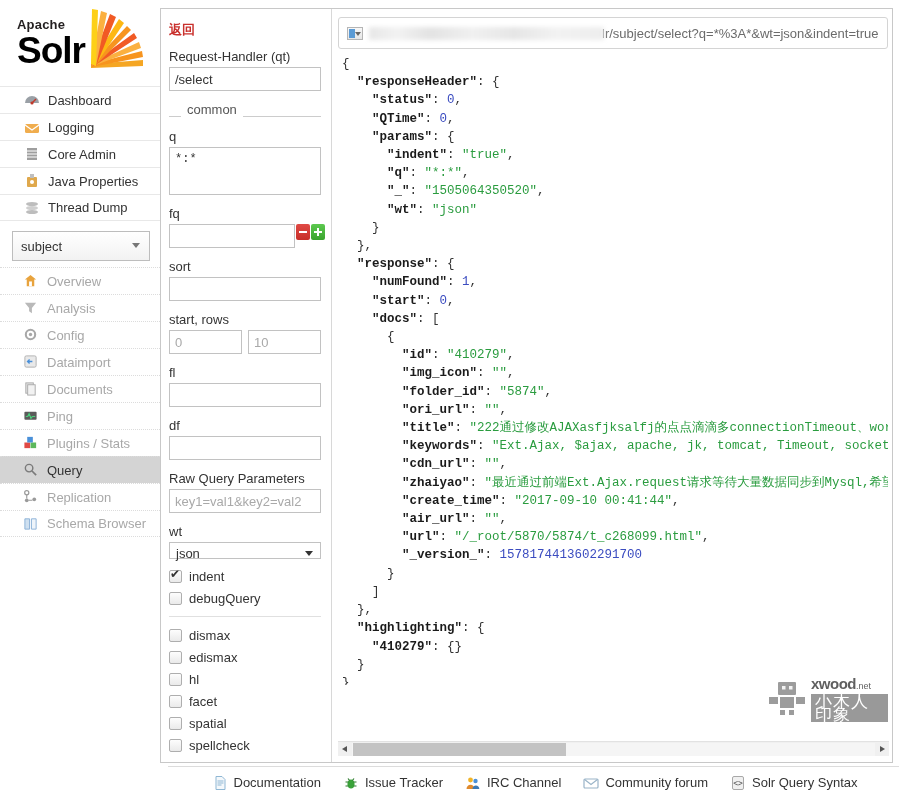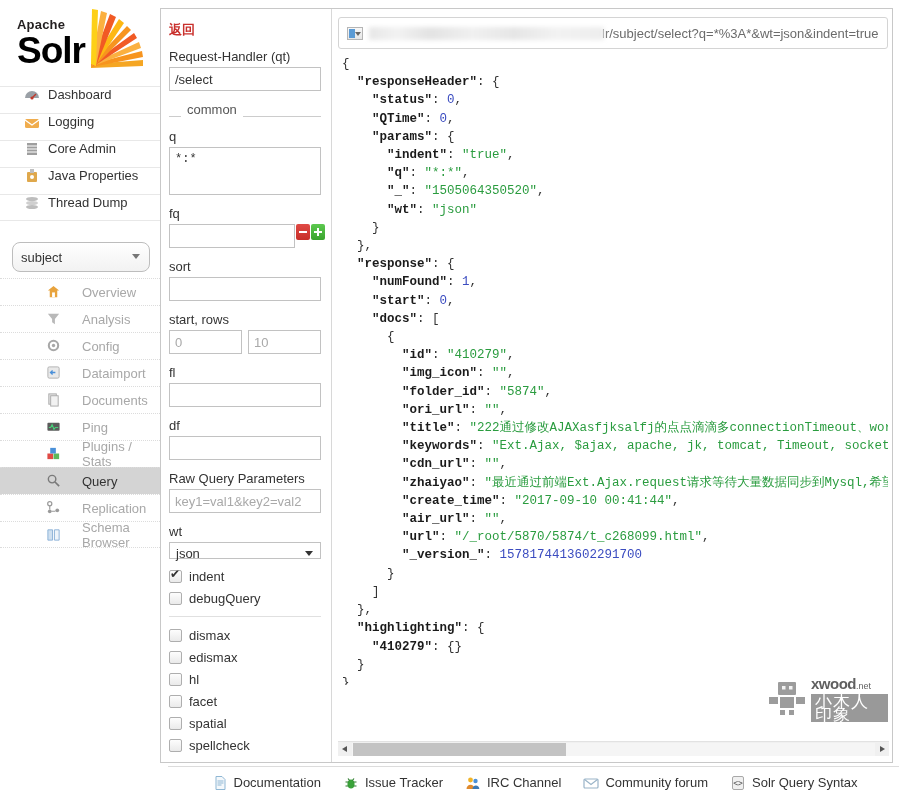--- a/index.html
+++ b/index.html
@@ -37,38 +37,38 @@
   .logo-solr {
     font-size: 37px; font-weight: bold; color: #000;
     letter-spacing: -1px; margin-top: 1px;
   }
   .logo-rays { position: absolute; left: 85px; top: 8px; width: 72px; height: 62px; }
 
   .nav-list { list-style: none; margin: 0; padding: 0; }
   .nav-item {
     border-top: 1px solid #e8e8e8;
     height: 27px;
-    display: flex; 
+    display: flex; align-items: center;
     padding-left: 24px;
     color: #333;
     font-size: 13px;
     cursor: pointer;
   }
   .nav-item:last-child { border-bottom: 1px solid #e8e8e8; }
   .nav-ic {
     width: 17px; height: 16px; margin-right: 7px;
     display: inline-block; position: relative; flex: 0 0 17px;
   }
 
   
   #core-select {
-    margin: 21px 10px 6px 12px;
+    margin: 10px 10px 6px 12px;
     height: 26px;
     border: 1px solid #bdbdbd;
-    border-radius: 8px;
+    border-radius: 0;
     background: linear-gradient(#ffffff, #f2f2f2);
     display: flex; align-items: center;
     padding: 14px 8px;
     font-size: 13px;
     color: #333;
     position: relative;
     cursor: pointer;
     width: 138px;
   }
   #core-select .caret {
@@ -77,25 +77,24 @@
     border-left: 4px solid transparent;
     border-right: 4px solid transparent;
     border-top: 5px solid #777;
   }
 
   .core-nav { list-style: none; margin: 0; padding: 0; }
   .core-item {
     border-top: 1px dotted #dcdcdc;
     height: 27px;
     display: flex; align-items: center;
-    padding-left: 46px;
+    padding-left: 23px;
     color: #a8a8a8;
     font-size: 13px;
     cursor: pointer;
-    gap: 12px;
   }
   .core-item.active {
     background: #d4d4d4;
     color: #333;
   }
   .core-item:last-child { border-bottom: 1px dotted #dcdcdc; }
 
   
   #main {
     position: absolute; left: 160px; top: 8px;

